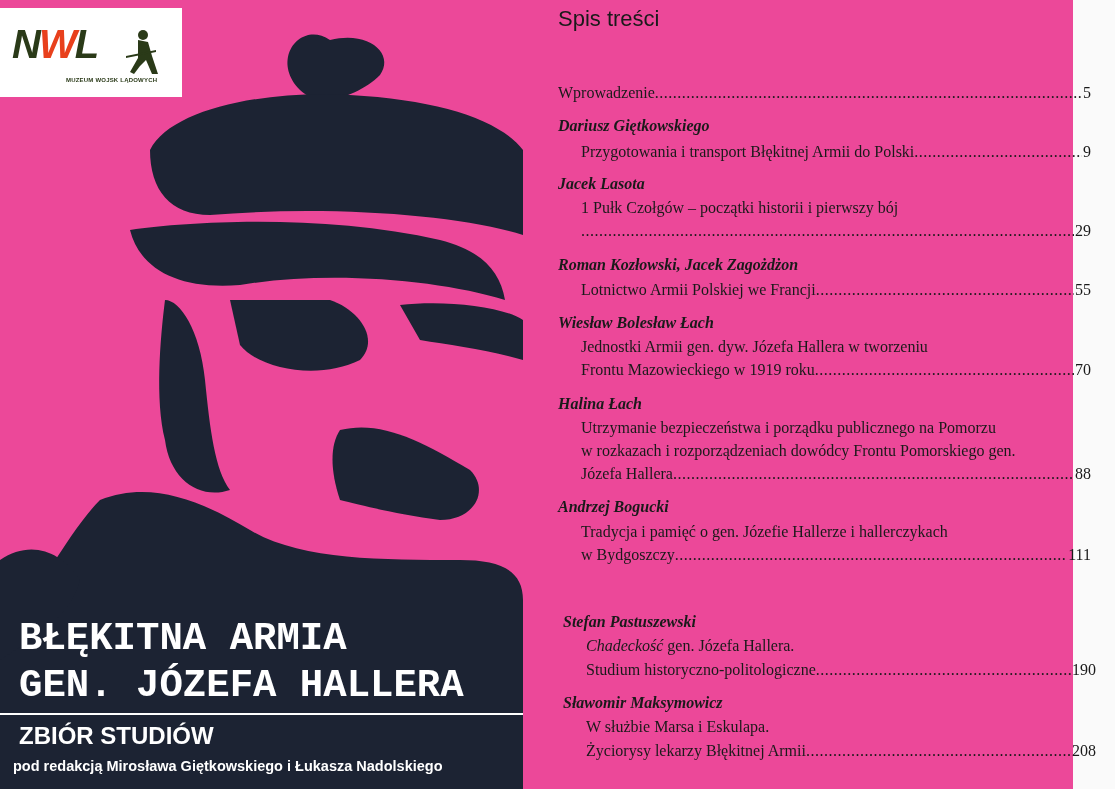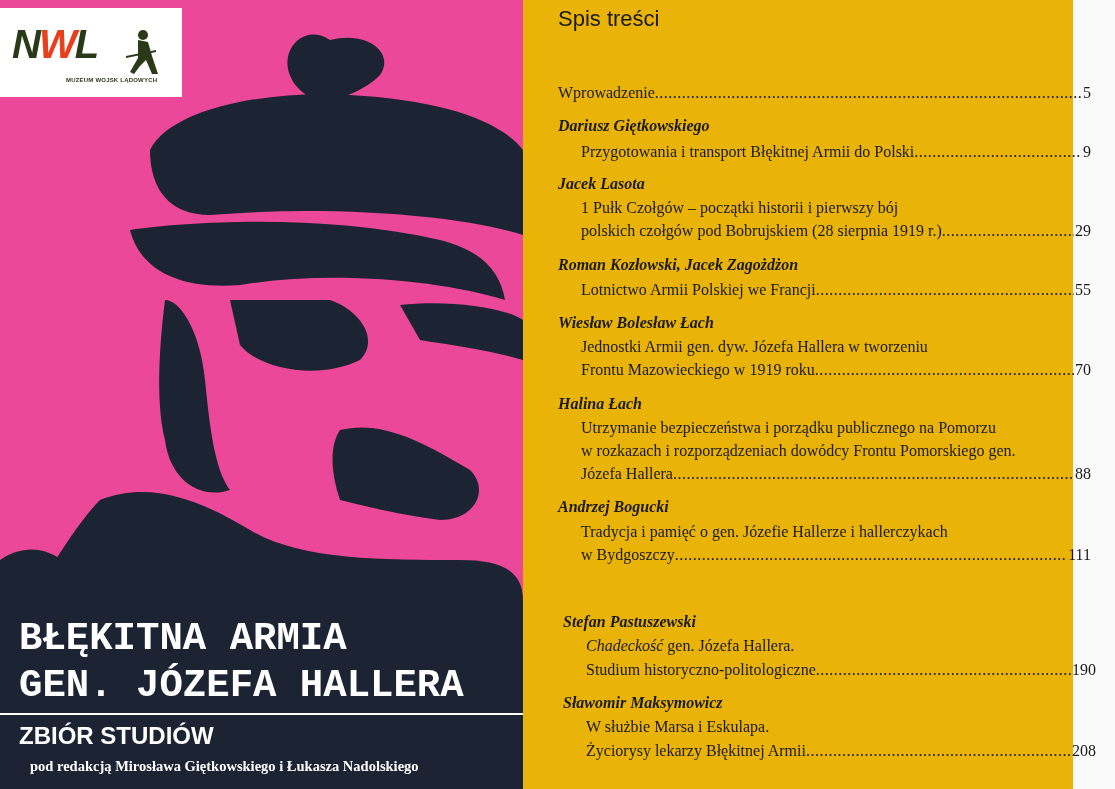--- a/index.html
+++ b/index.html
@@ -7,22 +7,22 @@
   .cover { position:absolute; left:0; top:0; width:523px; height:789px; background:#ec4899; overflow:hidden; }
   .cover svg.portrait { position:absolute; left:0; top:0; width:523px; height:789px; }
   .logo-box { position:absolute; left:0; top:8px; width:182px; height:89px; background:#ffffff; }
   .logo-text { position:absolute; left:12px; top:14px; font-family:"Liberation Sans", sans-serif; font-weight:bold; font-size:40px; font-style:italic; letter-spacing:-2px; color:#2a3a18; }
   .logo-text .w { color:#e8401c; }
   .logo-sub { position:absolute; left:66px; top:69px; font-family:"Liberation Sans", sans-serif; font-size:6px; font-weight:bold; color:#2a3a18; letter-spacing:0.2px; }
   .logo-figure { position:absolute; left:126px; top:22px; }
   .cover-title { position:absolute; left:19px; top:616px; color:#fff; font-family:Liberation Mono, monospace; font-weight:bold; font-size:39px; line-height:47px; }
   .cover-rule { position:absolute; left:0; top:713px; width:523px; height:2px; background:#fff; }
   .cover-sub { position:absolute; left:19px; top:722px; color:#fff; font-family:"Liberation Sans", sans-serif; font-weight:bold; font-size:24px; }
-  .cover-editors { position:absolute; left:13px; top:758px; color:#fff; font-family:Liberation Serif, serif; font-weight:bold; font-size:14.5px;margin-left:17px; }
-  .toc { position:absolute; left:523px; top:0; width:550px; height:789px; background:#eab308; }
+  .cover-editors { position:absolute; left:13px; top:758px; color:#fff; font-family:Liberation Sans, sans-serif; font-weight:bold; font-size:14.5px; }
+  .toc { position:absolute; left:523px; top:0; width:550px; height:789px; background:#ec4899; }
   .toc-title { position:absolute; left:35px; top:6px; font-family:"Liberation Sans", sans-serif; font-size:22px; color:#1a1a1a; }
   .author { position:absolute; font-style:italic; font-weight:bold; font-size:16px; color:#1a1a1a; white-space:nowrap; }
   .line { position:absolute; font-size:16px; color:#1a1a1a; white-space:nowrap; }
   .leader { position:absolute; font-size:16px; color:#1a1a1a; display:flex; white-space:nowrap; }
   .leader .t { flex:0 0 auto; }
   .leader .dots { flex:1 1 auto; overflow:hidden; }
   .leader .dots::after { content:"........................................................................................................................................................"; letter-spacing:0.5px; }
   .leader .p { flex:0 0 auto; padding-left:1px; }
   .it { font-style:italic; }
 </style>
@@ -83,21 +83,20 @@
   <div class="author" style="left:35px; top:117px;">Dariusz Giętkowskiego</div>
   <div class="leader" style="left:58px; top:143px; width:510px;">
     <span class="t">Przygotowania i transport Błękitnej Armii do Polski</span>
       <span class="dots"></span>
       <span class="p">9</span>
   </div>
 
   <div class="author" style="left:35px; top:175px;">Jacek Lasota</div>
   <div class="line" style="left:58px; top:199px;">1 Pułk Czołgów – początki historii i pierwszy bój</div>
   <div class="leader" style="left:58px; top:222px; width:510px;">
-    <span class="t">polskich czołgów pod Bobrujskiem (28 sierpnia 1919 r.)</span>
       <span class="dots"></span>
       <span class="p">29</span>
   </div>
 
   <div class="author" style="left:35px; top:256px;">Roman Kozłowski, Jacek Zagożdżon</div>
   <div class="leader" style="left:58px; top:281px; width:510px;">
     <span class="t">Lotnictwo Armii Polskiej we Francji</span>
       <span class="dots"></span>
       <span class="p">55</span>
   </div>

